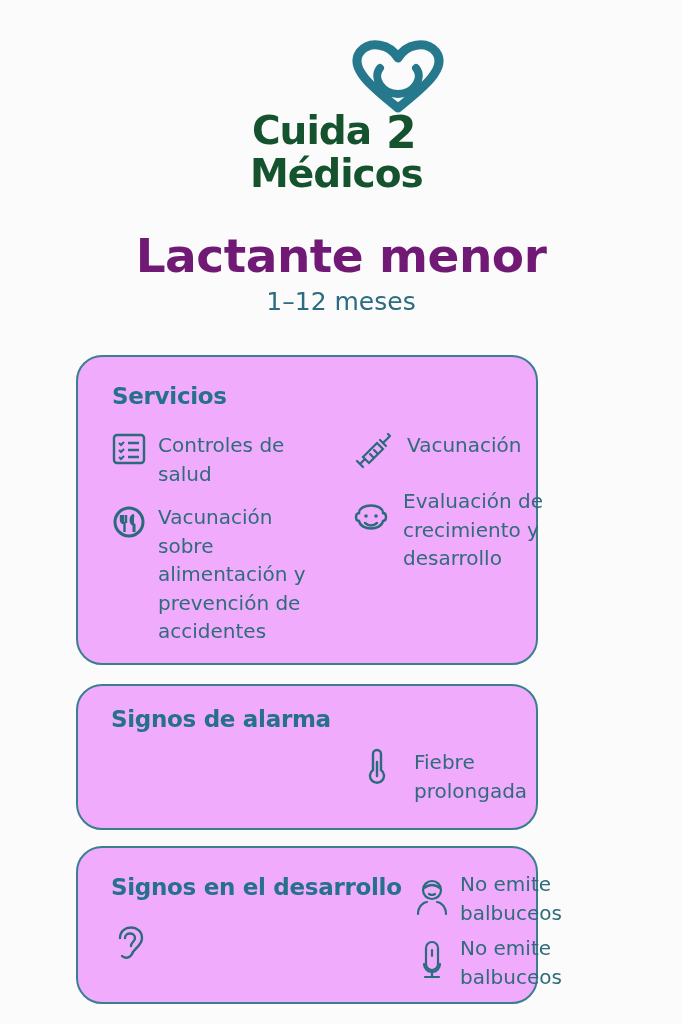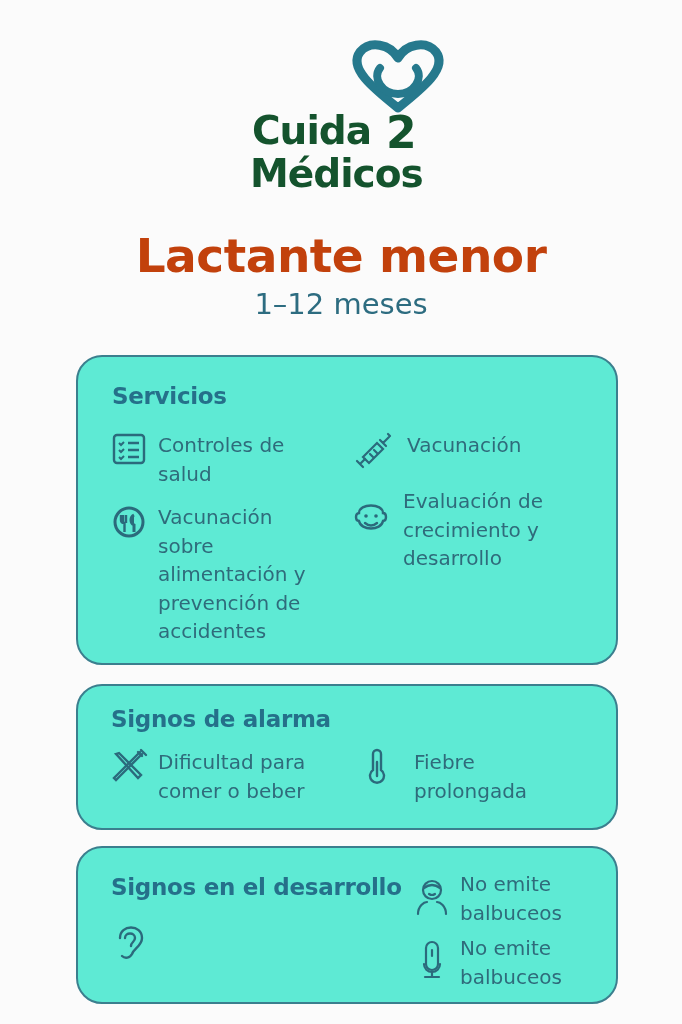--- a/index.html
+++ b/index.html
@@ -1,22 +1,22 @@
 <!DOCTYPE html>
 <html><head>
 <meta charset="utf-8">
 <style>
   html,body{margin:0;padding:0;}
   body{width:682px;height:1024px;background:#fbfbfb;position:relative;overflow:hidden;
        font-family:"DejaVu Sans","Liberation Sans",sans-serif;color:#2b6a7c;}
   .logo{position:absolute;left:248px;top:38px;width:210px;height:160px;}
   .logo-word{position:absolute;font-weight:bold;color:#14532d;font-size:39px;letter-spacing:-1px;line-height:1;}
-  .title{position:absolute;left:0;width:682px;top:228px;text-align:center;font-size:47px;font-weight:bold;color:#c2410c;letter-spacing:-0.5px;}
-  .subtitle{position:absolute;left:0;width:682px;top:287px;text-align:center;font-size:29px;color:#2d6c80;}
-  .card{position:absolute;left:76px;width:542px;border:2.5px solid #3b7f8e;border-radius:26px;box-sizing:border-box;background:#5eead4;}
+  .title{position:absolute;left:0;width:682px;top:228px;text-align:center;font-size:47px;font-weight:bold;color:#701a75;letter-spacing:-0.5px;}
+  .subtitle{position:absolute;left:0;width:682px;top:287px;text-align:center;font-size:25px;color:#2d6c80;}
+  .card{position:absolute;left:76px;width:462px;border:2.5px solid #3b7f8e;border-radius:26px;box-sizing:border-box;background:#f0abfc;}
   .card-title{position:absolute;font-size:23px;font-weight:bold;color:#25708a;letter-spacing:-0.3px;white-space:nowrap;}
   .item{position:absolute;display:flex;align-items:flex-start;}
   .item .ic{width:38px;height:38px;flex:none;margin-right:10px;}
   .item .txt{font-size:20px;line-height:28.5px;color:#2f6b7b;}
   svg{display:block;}
 </style>
 </head>
 <body>
 
 <div class="logo">
@@ -82,32 +82,20 @@
           <circle cx="25" cy="19" r="1.8" fill="#2b6a7c"></circle>
         </svg>
     </div>
     <div class="txt" style="width:170px;">Evaluación de crecimiento y desarrollo</div>
   </div>
 </div>
 
 <div class="card" style="top:684px;height:146px;">
   <div class="card-title" style="left:33px;top:20px;">Signos de alarma</div>
 
-  <div class="item" style="left:32px;top:62px;width:250px;">
-    <div class="ic">
-      <svg width="38" height="38" viewBox="0 0 38 38">
-          <g fill="none" stroke="#2b6a7c" stroke-width="2.4" stroke-linecap="round">
-        <path d="M6 6 L28 30 l3 -3 L9 5 z"></path>
-            <path d="M32 6 L10 28 l-4 4 l-2 -2 l4 -4 L30 4"></path>
-            <path d="M28 4 l4 4 M31 2 l5 5"></path>
-          </g>
-        </svg>
-    </div>
-    <div class="txt" style="width:175px;">Dificultad para comer o beber</div>
-  </div>
 
   <div class="item" style="left:280px;top:62px;width:230px;">
     <div class="ic" style="margin-right:18px;">
       <svg width="38" height="38" viewBox="0 0 38 38">
           <g fill="none" stroke="#2b6a7c" stroke-width="2.4">
         <path d="M15 6 a4 4 0 0 1 8 0 v16 a7 7 0 1 1 -8 0 z"></path>
             <path d="M19 14 v14" stroke-linecap="round"></path>
           </g>
         </svg>
     </div>

